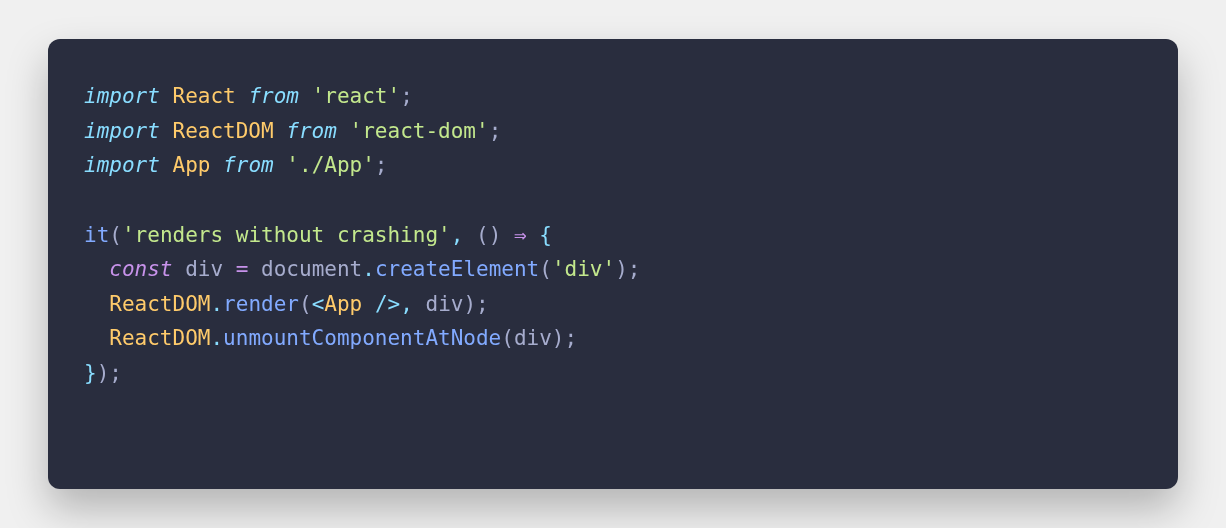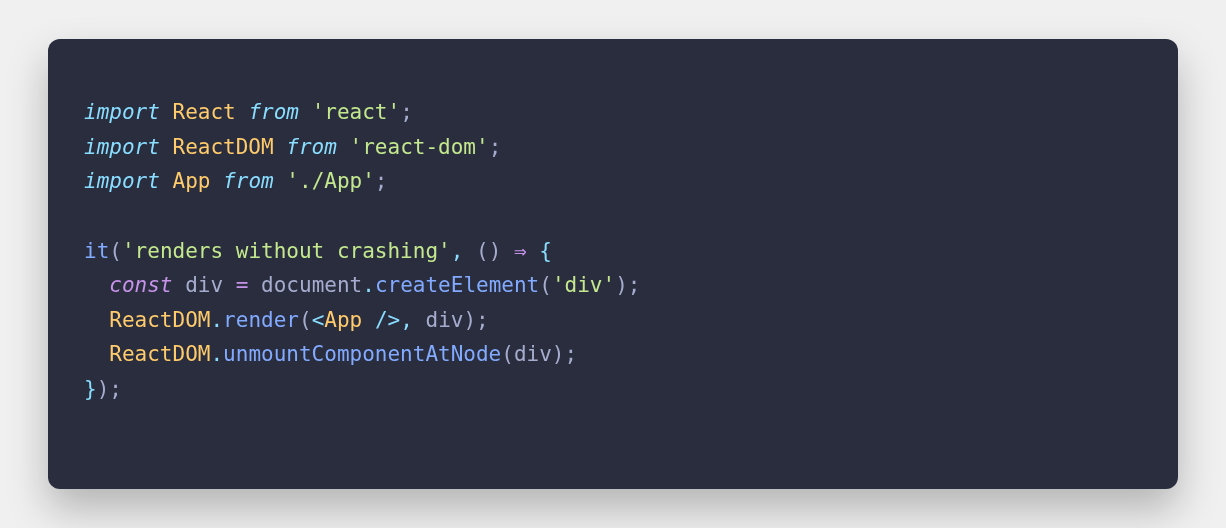--- a/index.html
+++ b/index.html
@@ -20,21 +20,20 @@
       box-shadow: 0 20px 40px rgba(0,0,0,0.25);
       padding: 40px 36px;
       overflow: hidden;
     }
     pre {
       font-family: 'SF Mono', 'Monaco', 'Menlo', 'Consolas', monospace;
       font-size: 21px;
       line-height: 1.65;
       color: #a6accd;
       white-space: pre;
-      margin-top: 16px;
     }
     .kw-import { color: #89ddff; font-style: italic; }
     .kw-from { color: #89ddff; font-style: italic; }
     .kw-const { color: #c792ea; font-style: italic; }
     .cls { color: #ffcb6b; }
     .str { color: #c3e88d; }
     .fn { color: #82aaff; }
     .method { color: #82aaff; }
     .var { color: #a6accd; }
     .paren { color: #a6accd; }

